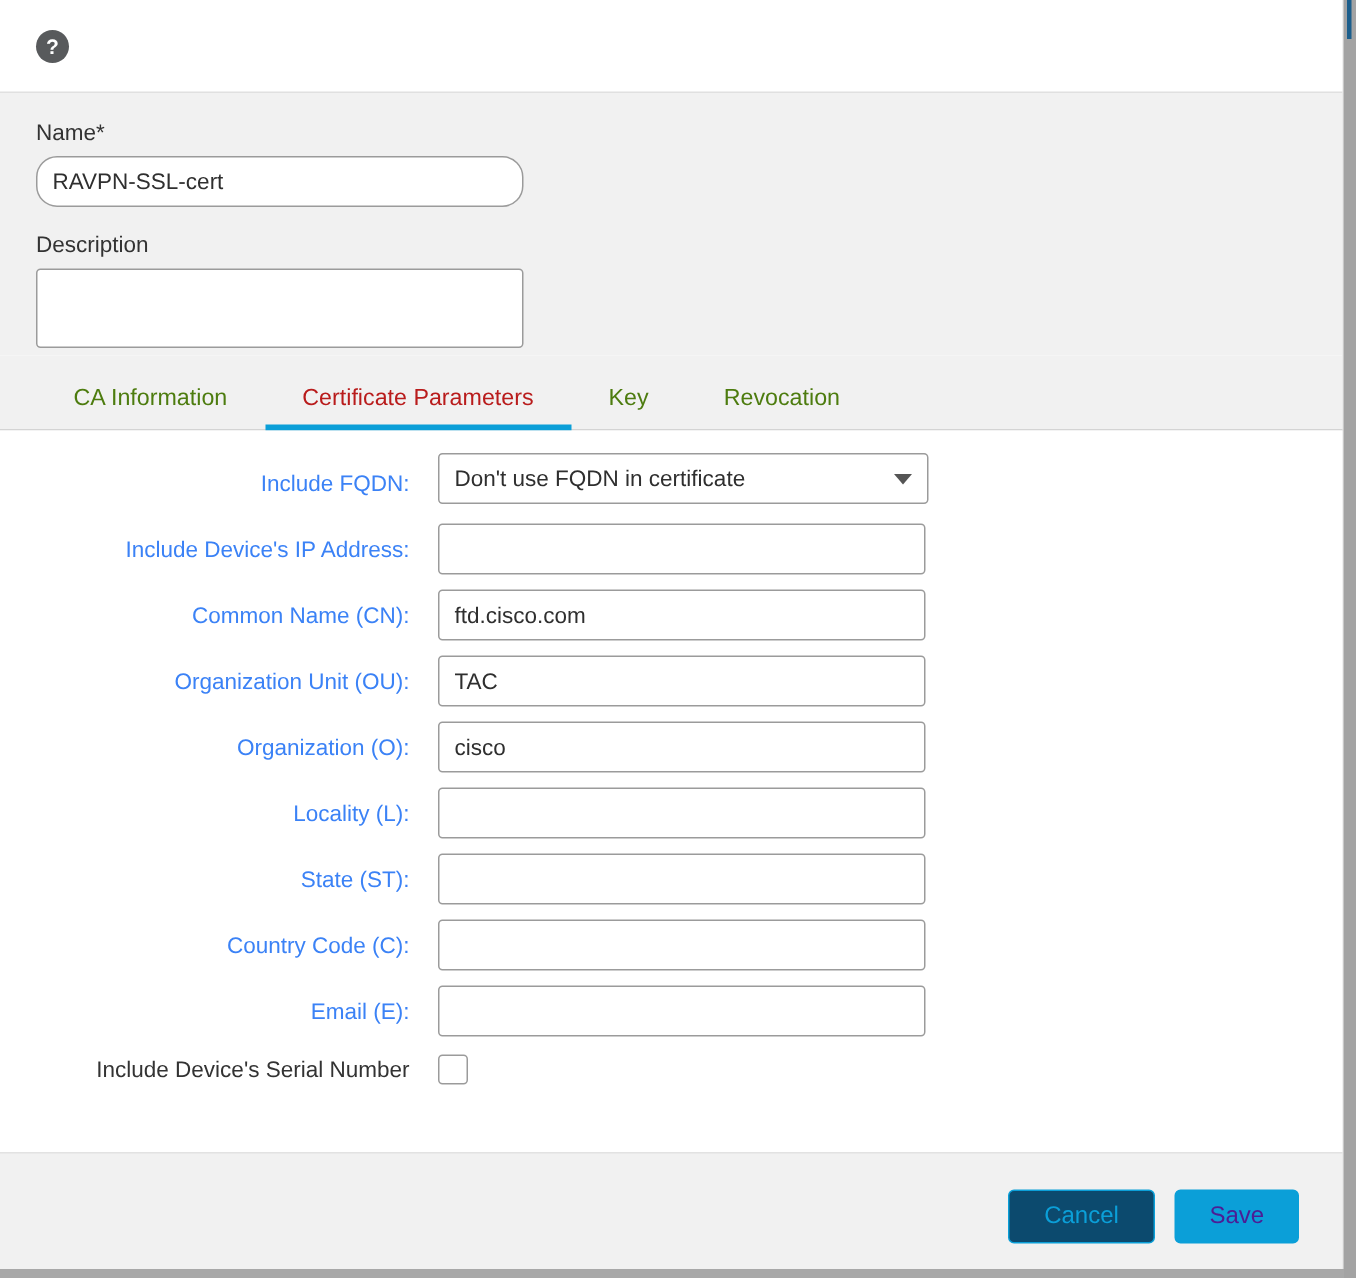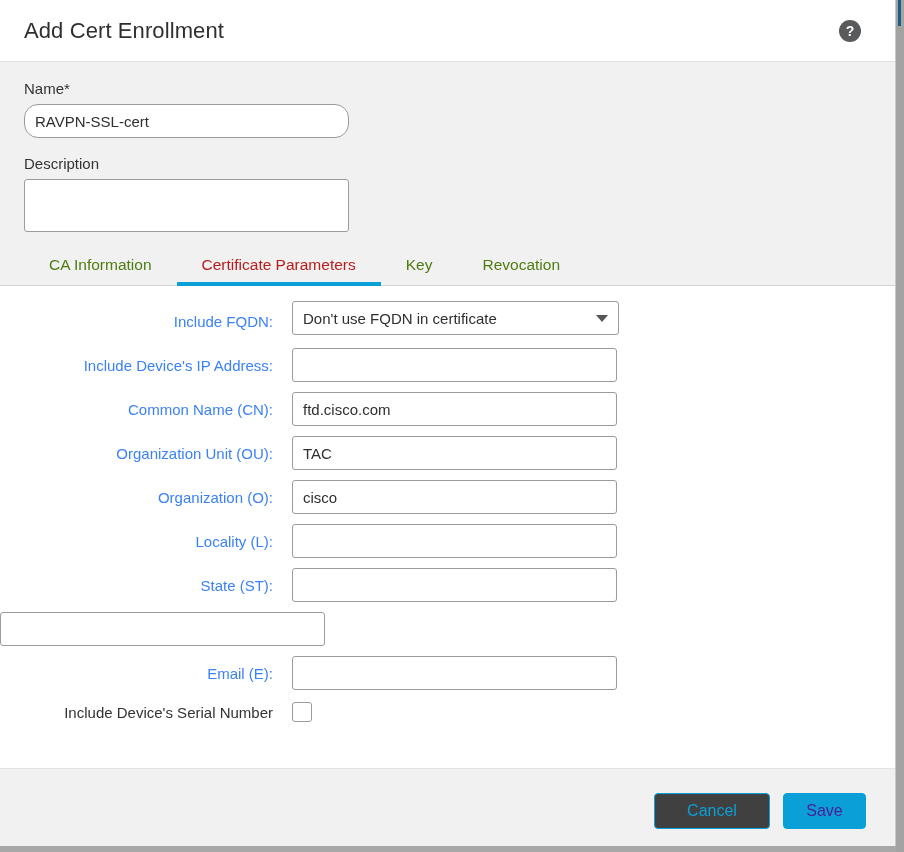--- a/index.html
+++ b/index.html
@@ -231,22 +231,22 @@
     font-size: 16px;
     height: 36px;
     border-radius: 4px;
     cursor: pointer;
     display: flex;
     align-items: center;
     justify-content: center;
     box-sizing: border-box;
   }
   .btn-cancel {
-    width: 116px;
-    background: #404040;
+    width: 98px;
+    background: #0c4a6e;
     border: 1px solid #0b9fd8;
     color: #0b9fd8;
     margin-right: 13px;
     margin-left: 32px;
   }
   .btn-save {
     width: 83px;
     background: #0b9fd8;
     border: 1px solid #0b9fd8;
     color: #4c1d95;
@@ -276,21 +276,20 @@
     height: 26px;
     background: #1b5e8c;
   }
 </style>
 </head>
 <body>
 
 <div class="dialog">
 
   <div class="dlg-header">
-    <div class="dlg-title">Add Cert Enrollment</div>
     <div class="help-icon">?</div>
   </div>
 
   <div class="top-section">
     <div class="field-label">Name*</div>
     <input class="name-input" type="text" value="RAVPN-SSL-cert" style="">
     <div class="field-label desc-label">Description</div>
     <textarea class="desc-input" placeholder="" style=""></textarea>
   </div>
 
@@ -335,20 +334,21 @@
       <div class="row-label">Locality (L):</div>
       <input class="row-input" type="text" value="" style="">
     </div>
 
     <div class="row">
       <div class="row-label">State (ST):</div>
       <input class="row-input" type="text" value="" style="">
     </div>
 
     <div class="row">
+      <div class="row-label">Country Code (C):</div>
       <input class="row-input" type="text" value="" style="">
     </div>
 
     <div class="row">
       <div class="row-label">Email (E):</div>
       <input class="row-input" type="text" value="" style="">
     </div>
 
     <div class="serial-row">
       <div class="serial-label">Include Device's Serial Number</div>

